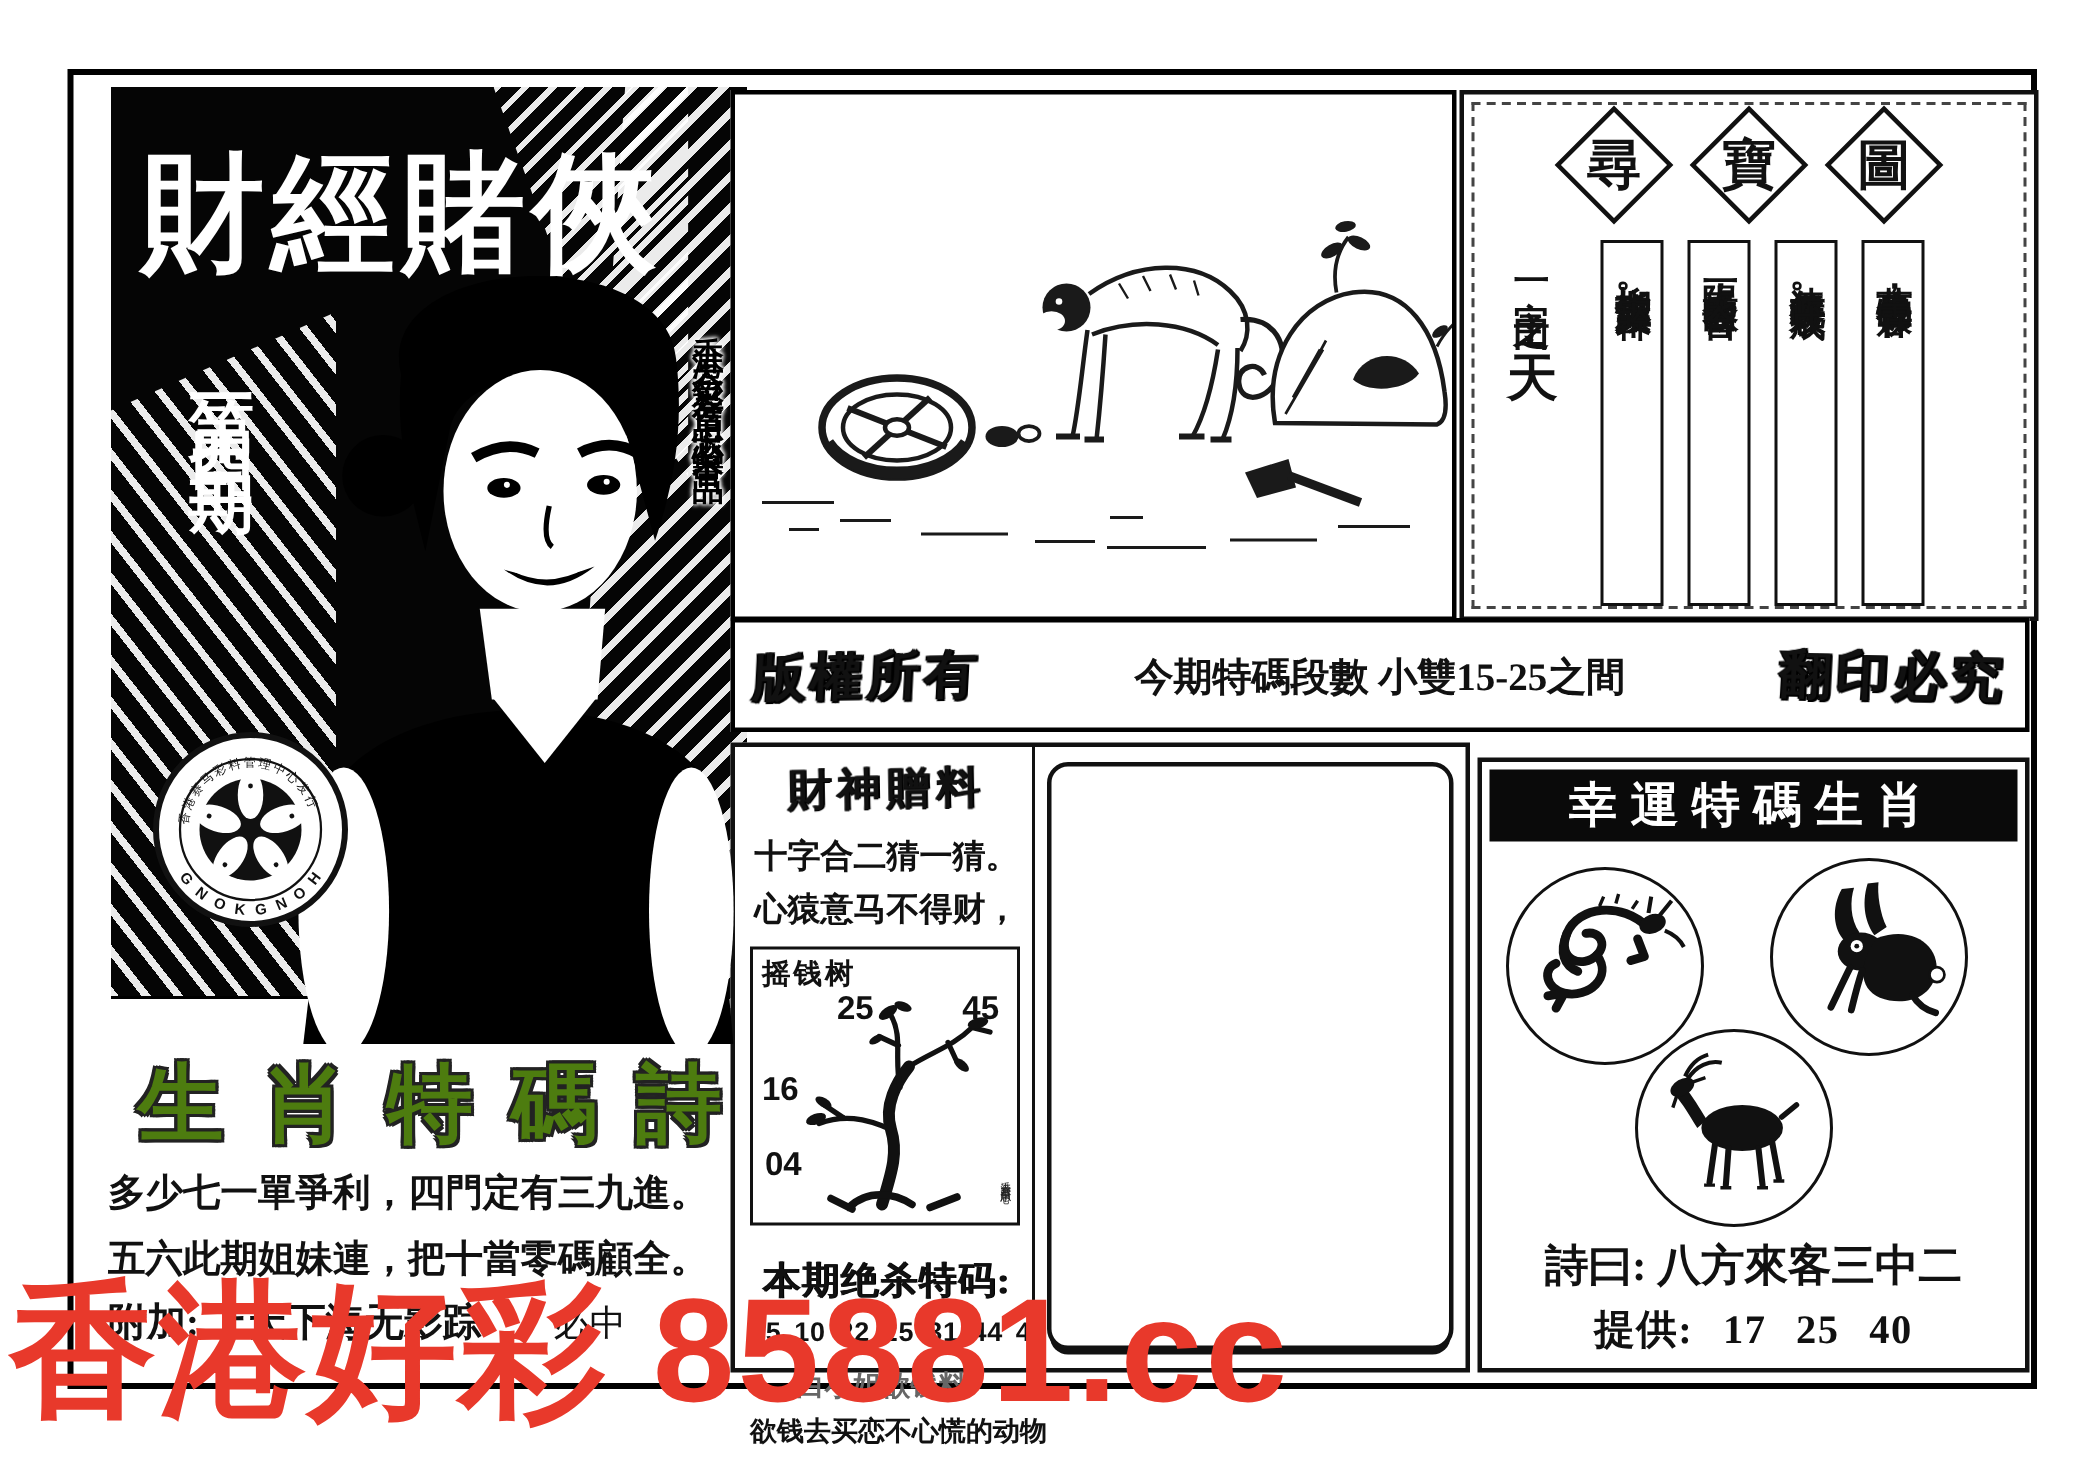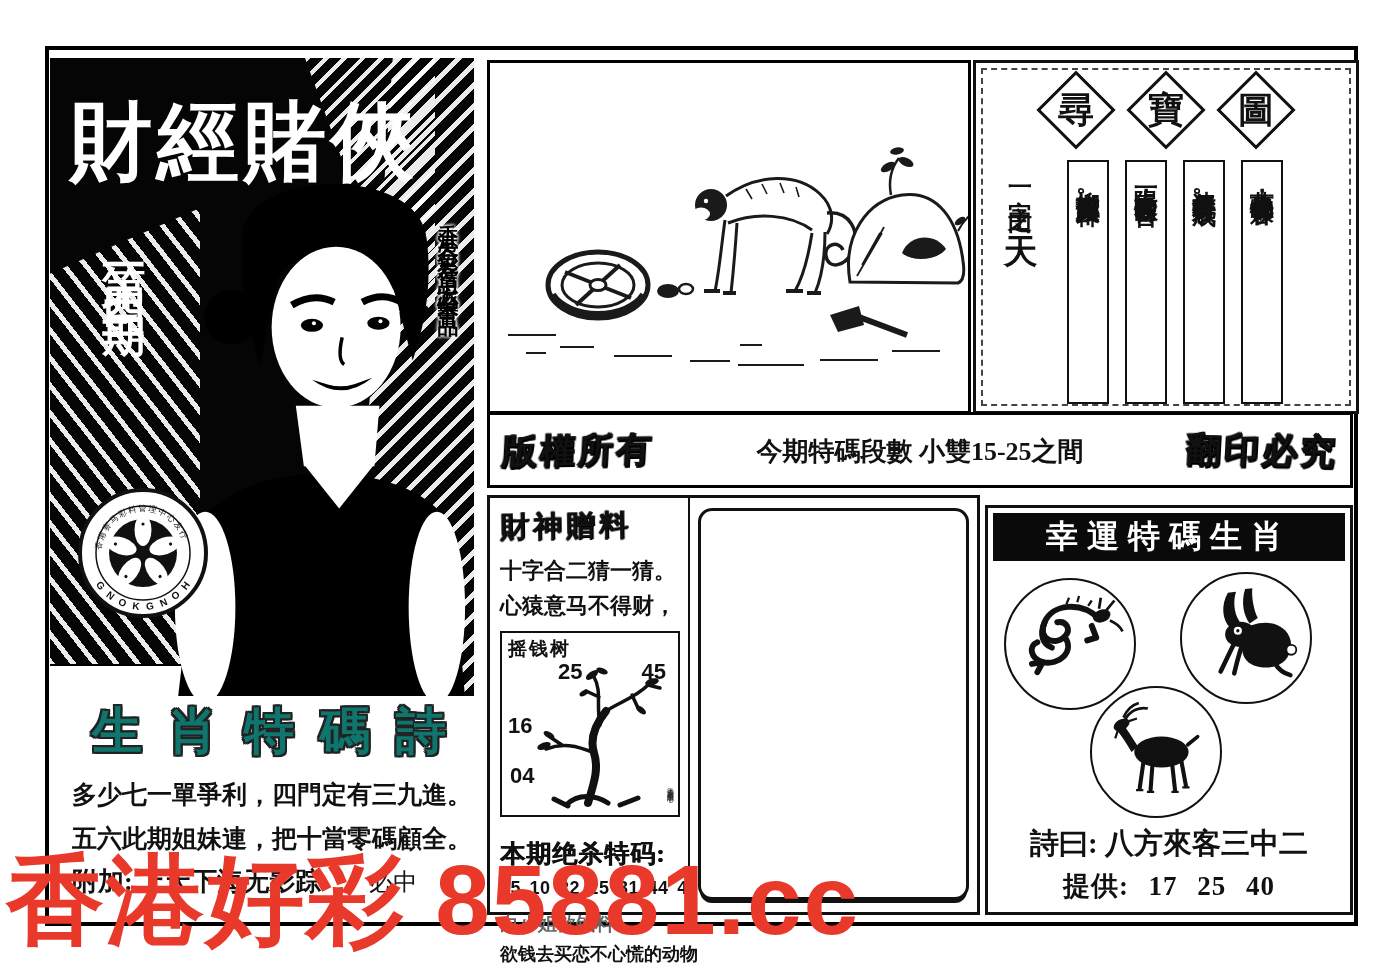--- a/index.html
+++ b/index.html
@@ -1,21 +1,21 @@
 <!DOCTYPE html>
 <html><head>
 <meta charset="utf-8">
 <style>
   html,body{margin:0;padding:0;background:#fff;}
   .page{position:relative;width:1388px;height:971px;background:#fff;overflow:hidden;
         font-family:"Liberation Serif","DejaVu Serif",serif;color:#111;}
   .frame{position:absolute;left:45px;top:46px;width:1305px;height:872px;border:4px solid #000;}
 
   
-  .poster{position:absolute;left:50px;top:58px;width:424px;height:638px;background:#050505;overflow:hidden;}
+  .poster{position:absolute;left:74px;top:58px;width:424px;height:638px;background:#050505;overflow:hidden;}
   .stripe{position:absolute;opacity:.92;}
   .stripeA{left:-10px;top:150px;width:160px;height:500px;
      background:repeating-linear-gradient(52deg,#fff 0 5px,transparent 5px 17px);
      clip-path:polygon(0 14%,100% 0,100% 100%,0 100%);}
   .stripeB{right:0;top:0;width:125px;height:645px;
      background:repeating-linear-gradient(135deg,#fff 0 5px,transparent 5px 15px);
      clip-path:polygon(35% 0,100% 0,100% 100%,0 100%);}
   .stripeC{left:255px;top:0;width:130px;height:260px;
      background:repeating-linear-gradient(135deg,#fff 0 4px,transparent 4px 13px);
      clip-path:polygon(0 0,100% 0,100% 100%,40% 55%);}
@@ -25,22 +25,22 @@
      color:#fff;font-size:44px;font-weight:700;letter-spacing:12px;}
   .publisher{position:absolute;right:12px;top:150px;writing-mode:vertical-rl;text-orientation:upright;
      font-size:21px;font-weight:700;color:#000;letter-spacing:7px;z-index:3;
      text-shadow:0 0 3px #fff,0 0 3px #fff,0 0 4px #fff;}
   .seal{position:absolute;left:26px;top:428px;width:134px;height:134px;z-index:4;}
   .woman{position:absolute;right:-2px;top:96px;width:314px;height:544px;z-index:2;}
   .poster-strip{position:absolute;left:0;bottom:0;width:268px;height:30px;background:#fff;
      border-top:2px solid #000;}
 
   
-  .lb-title{position:absolute;left:92px;top:698px;font-size:50px;font-weight:700;letter-spacing:26px;
-     color:#0f766e;white-space:nowrap;
+  .lb-title{position:absolute;left:92px;top:698px;font-size:57px;font-weight:700;letter-spacing:26px;
+     color:#4d7c0f;white-space:nowrap;
      text-shadow:-2px -2px 0 #222,2px -2px 0 #222,-2px 2px 0 #222,2px 2px 0 #222,
                  -2px 0 0 #222,2px 0 0 #222,0 -2px 0 #222,0 2px 0 #222;}
   .lb-poem1{position:absolute;left:72px;top:778px;font-size:25px;font-weight:700;white-space:nowrap;}
   .lb-poem2{position:absolute;left:72px;top:822px;font-size:25px;font-weight:700;white-space:nowrap;}
   .lb-extra{position:absolute;left:72px;top:864px;font-size:26px;font-weight:900;white-space:nowrap;}
   .lb-extra .suffix{margin-left:48px;font-weight:500;font-size:24px;}
 
   
   .monkey-panel{position:absolute;left:487px;top:60px;width:478px;height:348px;border:3px solid #000;
      background:#fff;overflow:hidden;}
@@ -64,21 +64,21 @@
      display:flex;align-items:center;justify-content:space-between;padding:0 12px;box-sizing:border-box;}
   .stamp{font-size:35px;font-weight:900;letter-spacing:3px;white-space:nowrap;
      text-shadow:1.5px 0 0 #000,0 1.5px 0 #000,1.5px 1.5px 0 #000,-1px 0 0 #000;filter:blur(.4px);}
   .stamp-left{transform:skewX(-4deg) rotate(-1deg);}
   .stamp-right{transform:skewX(-2deg) rotate(1deg);}
   .band-center{flex:1;text-align:center;}
   .band-line1{font-size:30px;font-weight:800;word-spacing:10px;white-space:nowrap;}
   .band-line2{font-size:26px;font-weight:700;margin-top:2px;white-space:nowrap;}
 
   
-  .mid-panel{position:absolute;left:487px;top:495px;width:493px;height:420px;border:3px solid #111;background:#fff;box-sizing:border-box;}
+  .mid-panel{position:absolute;left:487px;top:495px;width:493px;height:420px;border:3px solid #111;background:#fff;box-sizing:border-box;text-align:center;}
   .caishen-col{position:absolute;left:0;top:0;bottom:0;width:200px;border-right:2px solid #111;
      padding:6px 6px 4px 10px;box-sizing:border-box;}
   .cs-title{font-size:29px;font-weight:900;letter-spacing:4px;margin:2px 0 10px 0;transform:rotate(-1deg);
      text-shadow:1.2px 0 0 #000,0 1.2px 0 #000;filter:blur(.3px);white-space:nowrap;}
   .cs-line{font-size:22px;font-weight:800;margin:5px 0;white-space:nowrap;}
   .tree-box{position:relative;width:176px;height:182px;border:2.5px solid #111;margin:10px 0 10px 0;}
   .tree-label{position:absolute;left:6px;top:3px;font-size:19px;font-weight:700;letter-spacing:2px;}
   .tn{position:absolute;font-size:22px;font-weight:800;font-family:"Liberation Sans","DejaVu Sans",sans-serif;}
   .tn25{left:56px;top:26px;} .tn45{right:12px;top:26px;} .tn16{left:6px;top:80px;} .tn04{left:8px;bottom:26px;}
   .tree-side{position:absolute;right:3px;bottom:24px;writing-mode:vertical-rl;text-orientation:upright;

